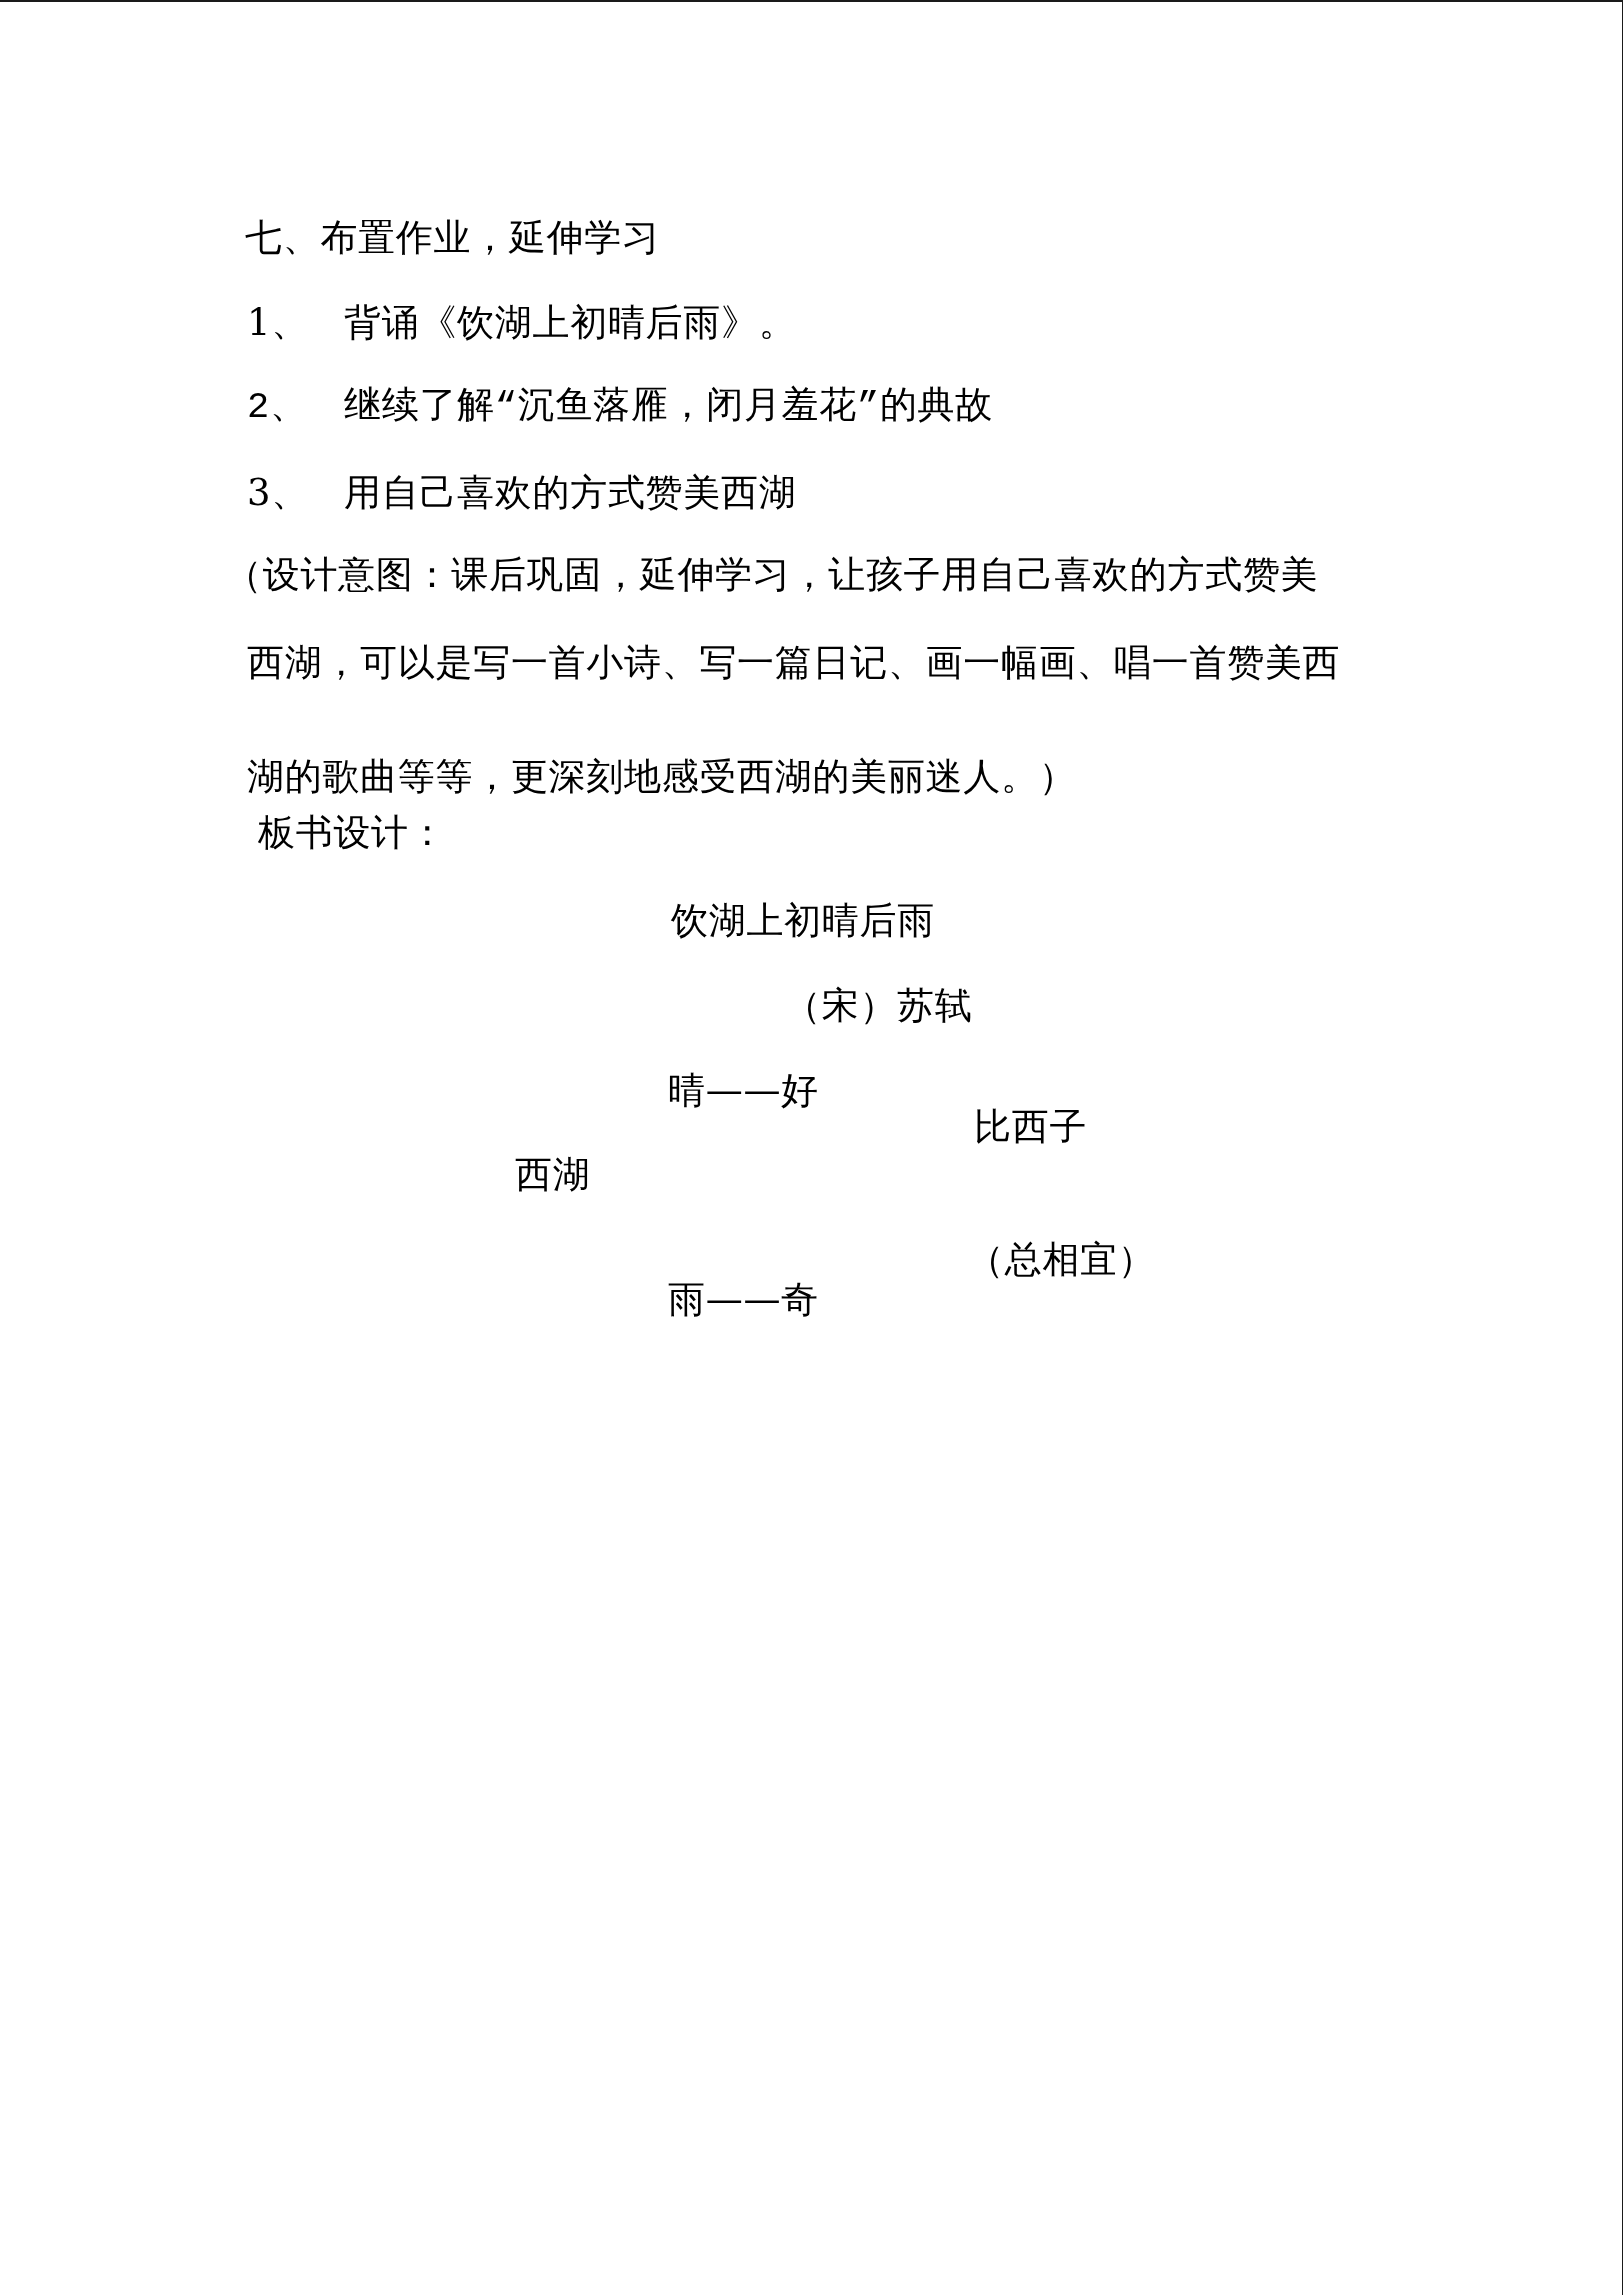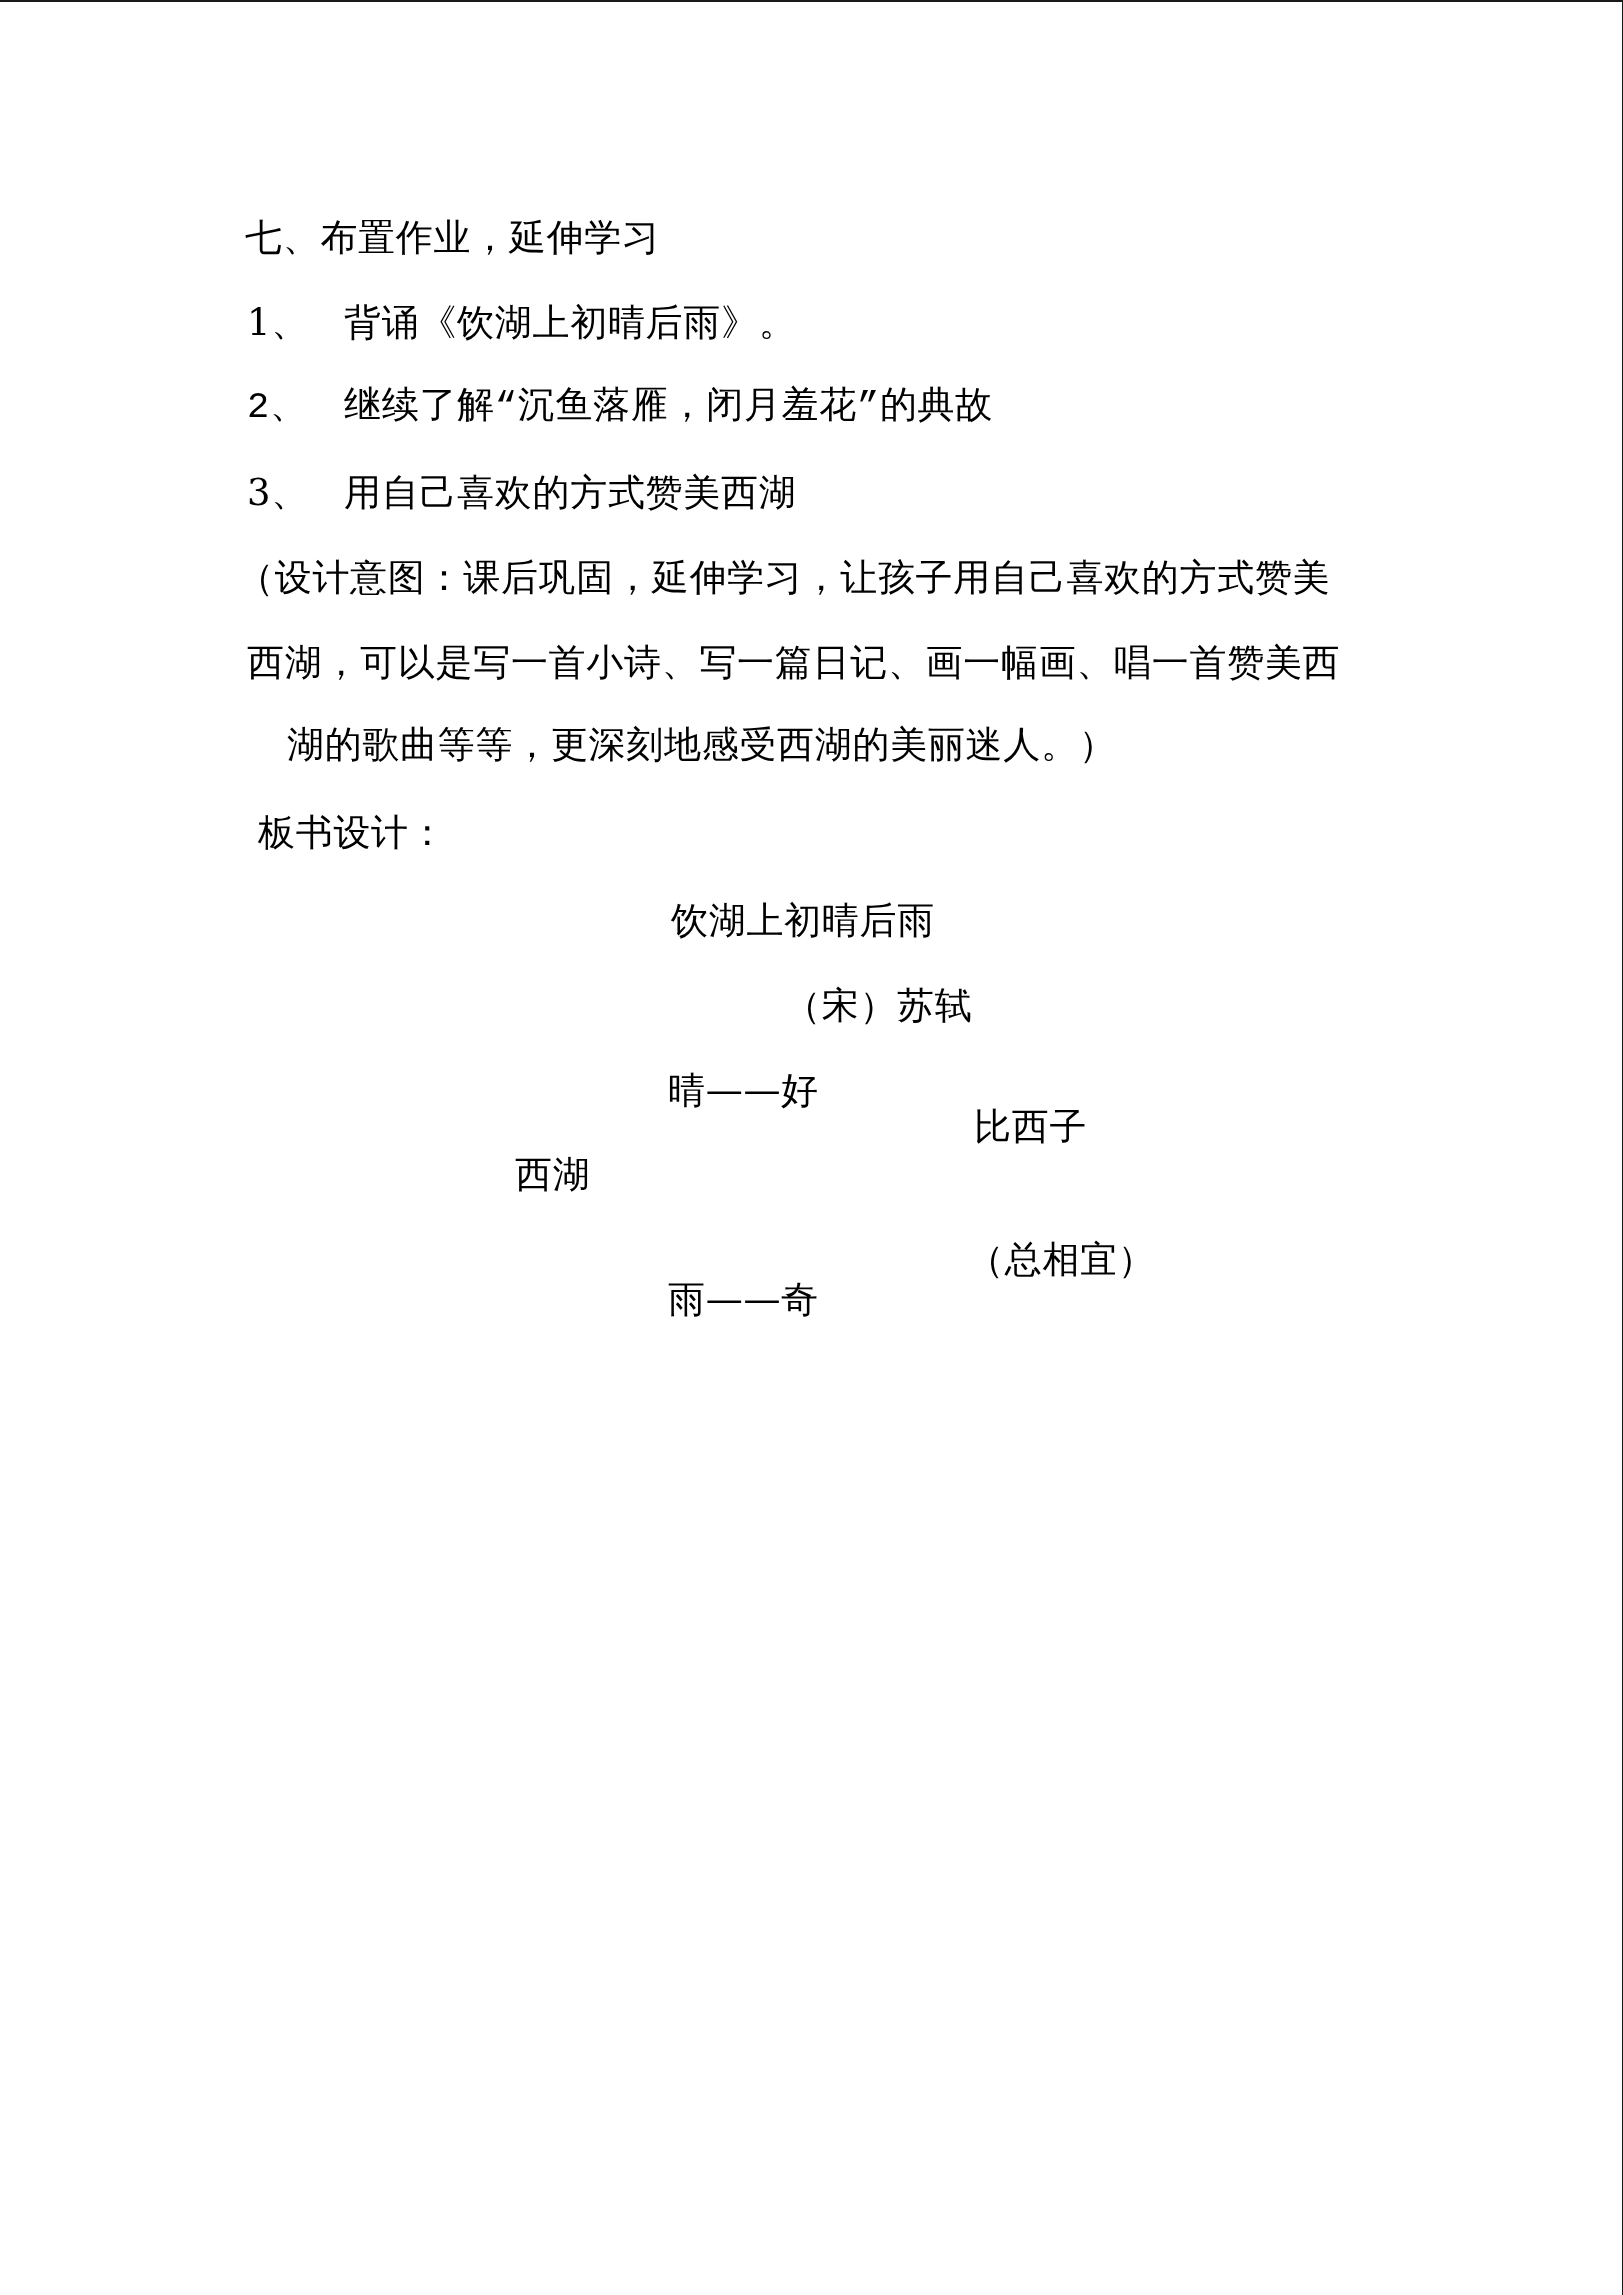--- a/index.html
+++ b/index.html
@@ -57,23 +57,23 @@
   </div>
 
   <div class="line" style="left:247px; top:387px;font-family:Liberation Mono, monospace;">
     <span class="list-num">2、</span><span>继续了解“沉鱼落雁，闭月羞花”的典故</span>
   </div>
 
   <div class="line" style="left:247px; top:472px;">
     <span class="list-num">3、</span><span>用自己喜欢的方式赞美西湖</span>
   </div>
 
-  <div class="line" style="left:237px; top:557px;">（设计意图：课后巩固，延伸学习，让孩子用自己喜欢的方式赞美</div>
+  <div class="line" style="left:225px; top:557px;font-family:Liberation Mono, monospace;">（设计意图：课后巩固，延伸学习，让孩子用自己喜欢的方式赞美</div>
   <div class="line" style="left:247px; top:642px;">西湖，可以是写一首小诗、写一篇日记、画一幅画、唱一首赞美西</div>
-  <div class="line" style="left:247px; top:724px;margin-left:40px;">湖的歌曲等等，更深刻地感受西湖的美丽迷人。）</div>
+  <div class="line" style="left:247px; top:756px;">湖的歌曲等等，更深刻地感受西湖的美丽迷人。）</div>
 
   <div class="line" style="left:258px; top:812px;">板书设计：</div>
 
   <div>
     <div class="line" style="left:627px; top:900px;margin-left:44px;">饮湖上初晴后雨</div>
     <div class="line" style="left:784px; top:985px;">（宋）苏轼</div>
     <div class="line" style="left:668px; top:1070px;">晴——好</div>
     <div class="line" style="left:515px; top:1154px;">西湖</div>
     <div class="line" style="left:974px; top:1106px;text-align:center;">比西子</div>
     <div class="line" style="left:668px; top:1239px;margin-top:40px;">雨——奇</div>

